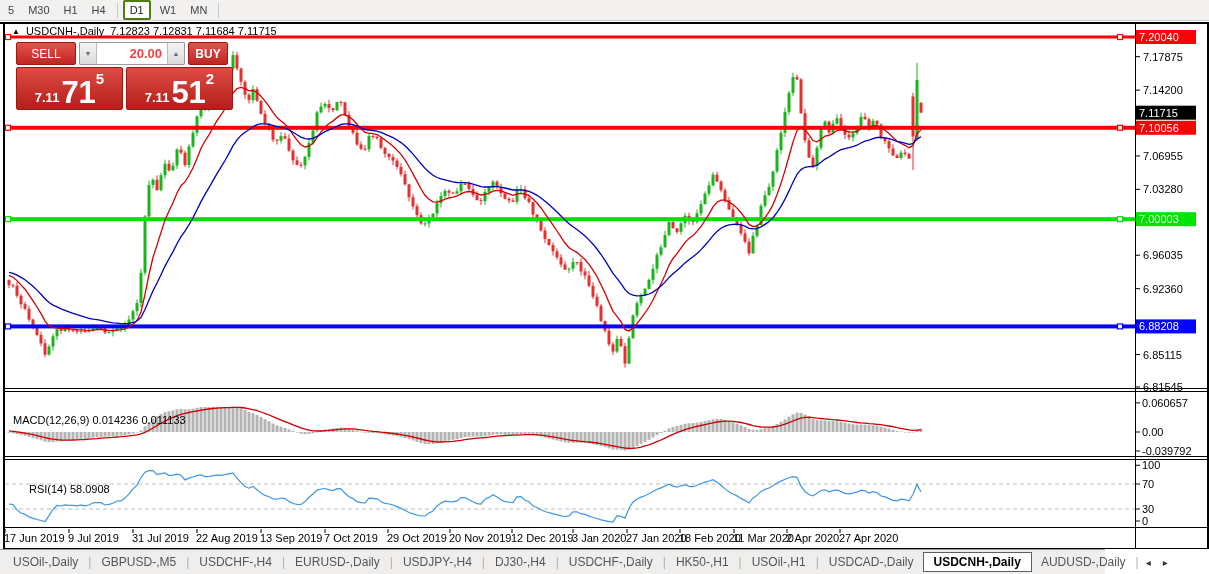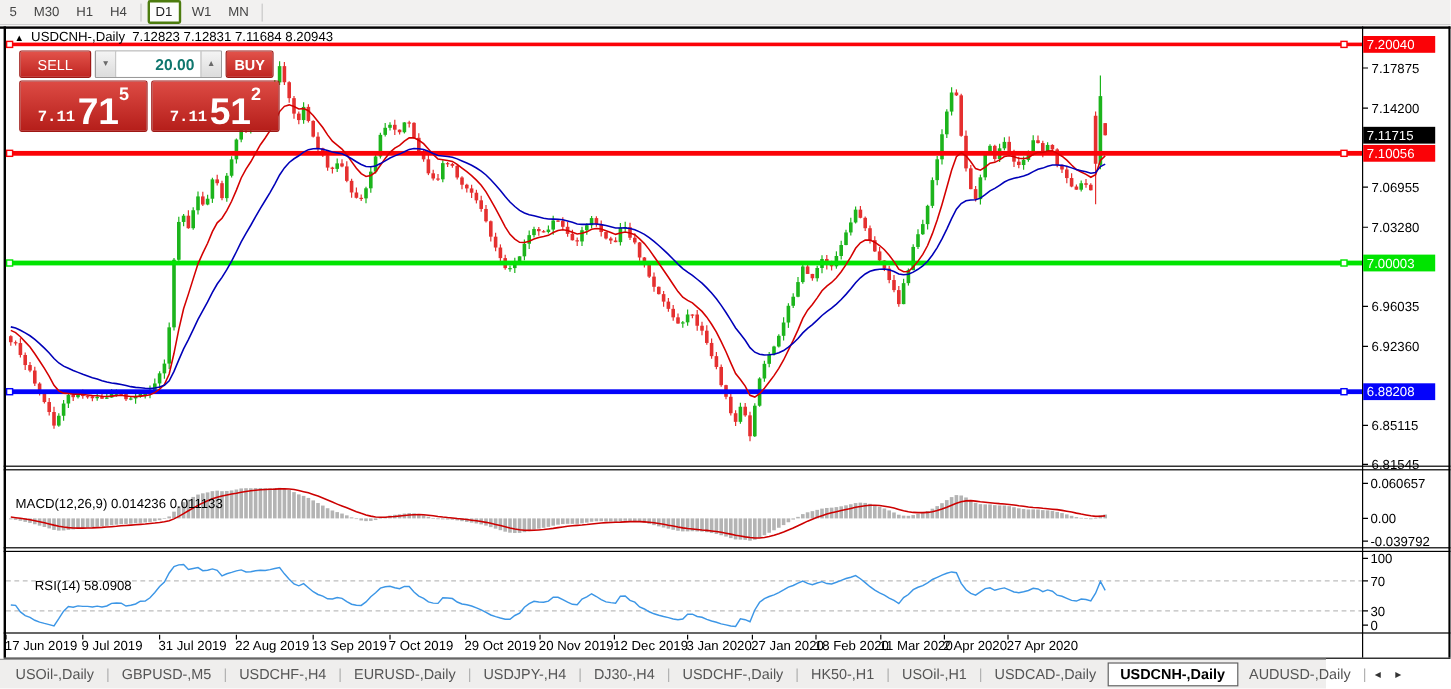--- a/index.html
+++ b/index.html
@@ -26,27 +26,27 @@
   .tp-row1{display:flex;height:23px;gap:3px;}
   .btn-red{background:linear-gradient(#e2524a,#c02622);border:1px solid #9e1714;border-radius:2px;
     color:#fff;font-size:12px;display:flex;align-items:center;justify-content:center;cursor:pointer;}
   .btn-sell{width:60px;}
   .btn-buy{width:40px;font-weight:bold;}
   .vol-box{width:106px;display:flex;border:1px solid #9a9a9a;background:#fff;border-radius:1px;}
   .vol-btn{width:17px;background:linear-gradient(#f4f4f4,#dcdcdc);border:0;color:#6a6a6a;
     font-size:7px;display:flex;align-items:center;justify-content:center;cursor:pointer;}
   .vol-btn.dn{border-right:1px solid #bbb;}
   .vol-btn.up{border-left:1px solid #bbb;}
-  .vol-val{flex:1;font-size:13px;font-weight:bold;color:#0f766e;display:flex;align-items:center;
+  .vol-val{flex:1;font-size:13px;font-weight:bold;color:#ef4444;display:flex;align-items:center;
     justify-content:flex-end;padding-right:5px;background:#fff;}
   .tp-row2{display:flex;gap:3px;margin-top:2px;height:43px;}
   .big-btn{width:107px;background:linear-gradient(#dd4b44,#b51e1a);border:1px solid #9e1714;
     border-radius:2px;color:#fff;display:flex;align-items:flex-end;justify-content:center;
     padding-bottom:4px;cursor:pointer;}
-  .bp-small{font-size:13px;font-weight:bold;margin-right:2px;line-height:1.1;font-family:Liberation Mono, monospace;}
+  .bp-small{font-size:13px;font-weight:bold;margin-right:2px;line-height:1.1;}
   .bp-big{font-size:31px;font-weight:bold;line-height:0.82;}
   .bp-sup{font-size:15px;font-weight:bold;align-self:flex-start;margin-top:2px;}
   
   .tabbar{position:absolute;left:0;top:549px;width:1105px;height:25px;background:#efeeed;
     border-top:1px solid #9a9a9a;display:flex;align-items:center;padding:0 4px;font-size:12px;color:#555;}
   .tab{padding:3px 9px;white-space:nowrap;cursor:pointer;}
   .tab.active{background:#fff;border:1px solid #5f5f5f;color:#000;font-weight:bold;padding:2px 10px;}
   .tab-sep{color:#b0b0b0;padding:0 1px;}
   .tab-spacer{flex:1;}
   .tab-nav{color:#333;font-size:10px;padding:2px 6px;cursor:pointer;}
@@ -852,21 +852,21 @@
       <div class="tf-sep"></div>
       <div class="tf-item active">D1</div>
       <div class="tf-item">W1</div>
       <div class="tf-item">MN</div>
       <div class="tf-sep"></div>
     </div>
 
   <div class="chart-title">
     <span class="collapse-icon">▲</span>
     <span>USDCNH-,Daily</span>
-    <span>7.12823 7.12831 7.11684 8.20943</span>
+    <span>7.12823 7.12831 7.11684 7.11715</span>
   </div>
 
   <div class="trade-panel">
     <div class="tp-row1">
       <div class="btn-red btn-sell">SELL</div>
       <div class="vol-box">
         <div class="vol-btn dn">▼</div>
         <div class="vol-val">20.00</div>
         <div class="vol-btn up">▲</div>
       </div>

